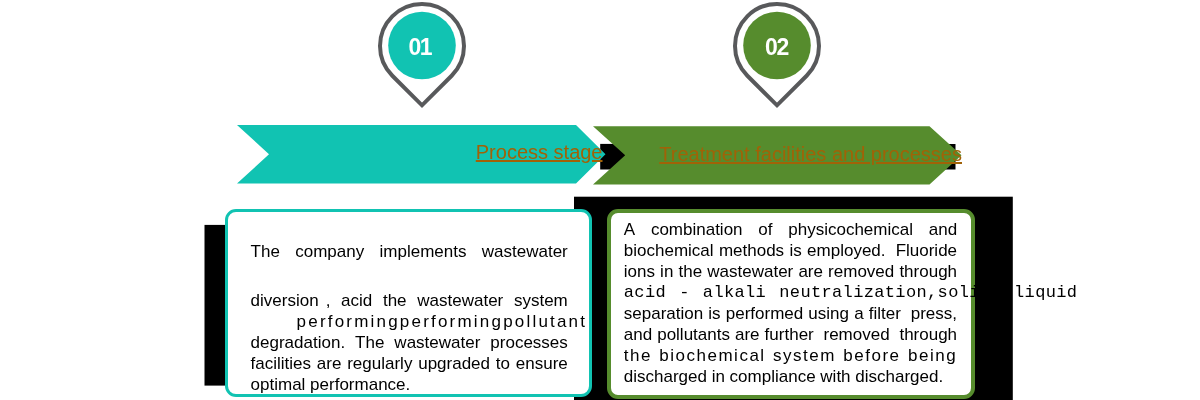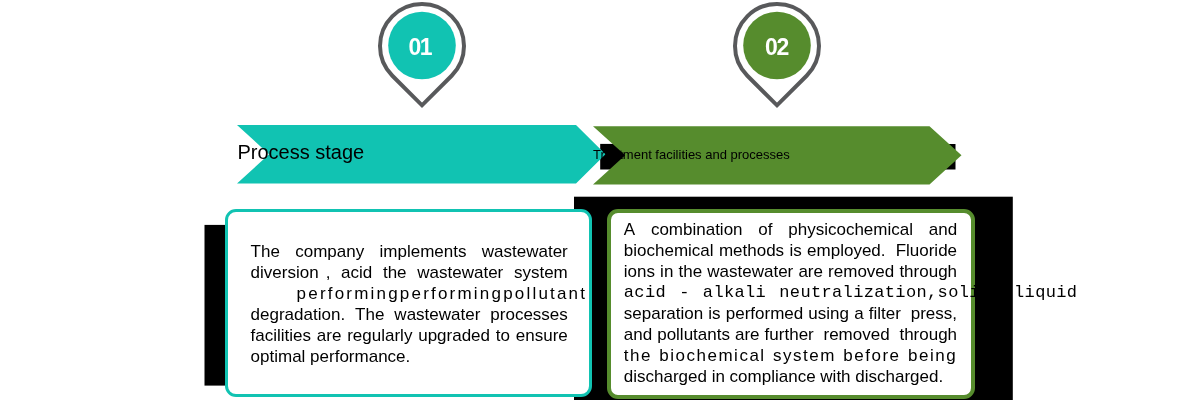--- a/index.html
+++ b/index.html
@@ -1,19 +1,19 @@
 <!DOCTYPE html>
 <html><head>
 <meta charset="utf-8">
 <style>
   html,body{margin:0;padding:0;background:#fff;}
   body{width:1200px;height:400px;position:relative;overflow:hidden;
        font-family:"Liberation Sans", sans-serif;}
   .abs{position:absolute;}
-  .bannertext{position:absolute;color:#000000;text-align:left;}
+  .bannertext{position:absolute;color:#a16207;text-align:right;text-decoration:underline;}
   .box{position:absolute;background:#fff;box-sizing:border-box;border-radius:14px;}
   .ln{display:flex;justify-content:space-between;height:21px;line-height:21px;
       white-space:nowrap;}
   .lnl{height:21px;line-height:21px;white-space:nowrap;}
 </style>
 </head>
 <body>
 <svg class="abs" style="left:0;top:0;" width="1200" height="400" viewBox="0 0 1200 400">
 
   <rect x="600.2" y="143.9" width="26" height="25.6" fill="#000"></rect>
@@ -29,30 +29,30 @@
   <path d="M 392.35,75.75 A 42,42 0 1 1 451.65,75.75 L 422,105.3 Z" fill="#fff" stroke="#58595b" stroke-width="4" stroke-linejoin="miter"></path>
   <circle cx="422" cy="45.5" r="33.8" fill="#11c3b2"></circle>
   <text x="419.8" y="54.9" text-anchor="middle" font-family="Liberation Sans, sans-serif" font-size="23" font-weight="bold" fill="#fff" letter-spacing="-1.5">01</text>
 
   <path d="M 747.35,75.75 A 42,42 0 1 1 806.65,75.75 L 777,105.3 Z" fill="#fff" stroke="#58595b" stroke-width="4" stroke-linejoin="miter"></path>
   <circle cx="777" cy="45.5" r="33.8" fill="#568c2d"></circle>
   <text x="776.4" y="54.9" text-anchor="middle" font-family="Liberation Sans, sans-serif" font-size="23" font-weight="bold" fill="#fff" letter-spacing="-1.5">02</text>
 </svg>
 
 <div class="bannertext" style="left:237.5px;top:125px;width:365px;height:58px;line-height:54.3px;font-size:20px;">Process stage</div>
-<div class="bannertext" style="left:593px;top:126.2px;width:369px;height:62px;line-height:57.7px;font-size:13px;">Treatment facilities and processes</div>
+<div class="bannertext" style="left:593px;top:126.2px;width:369px;height:62px;line-height:57.7px;font-size:20px;">Treatment facilities and processes</div>
 
 <div class="box" id="box1" style="left:225px;top:208.7px;width:366.8px;height:188.8px;border:3px solid #11c3b2;border-radius:11px;padding:29px 21px 0 22.6px;font-size:17px;color:#000;">
   <div class="ln">
       <span>The</span>
       <span>company</span>
       <span>implements</span>
       <span>wastewater</span>
     </div>
-  <div class="ln" style="word-spacing:2.3px;">
+  <div class="ln" style="word-spacing:2.3px;margin-top:28px;">
       <span>diversion&nbsp;,</span>
       <span>acid</span>
       <span>the</span>
       <span>wastewater</span>
       <span>system</span>
     </div>
   <div class="ln" style="letter-spacing:2.2px;margin-left:46px;">
       <span>performing</span>
       <span>performing</span>
       <span>pollutant</span>

